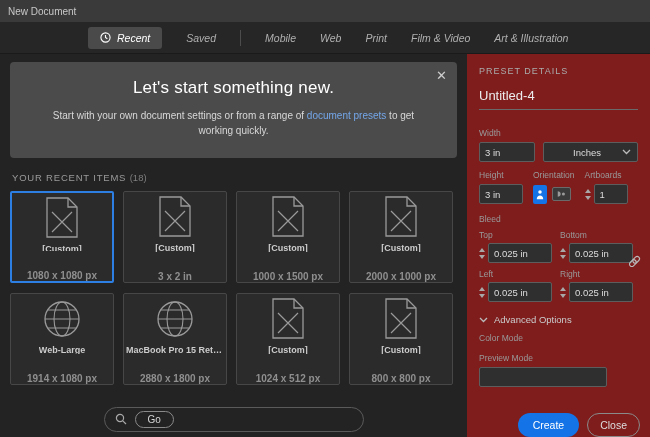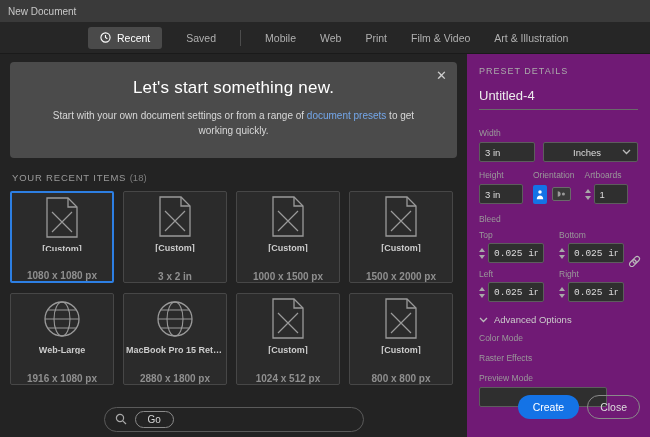--- a/index.html
+++ b/index.html
@@ -9,21 +9,21 @@
     background:#232323; color:#cccccc; position:relative;
   }
   
   .titlebar{ position:absolute; top:0; left:0; right:0; height:22px;
     background:#3a3a3a; display:flex; align-items:center; padding-left:8px;
     font-size:10px; color:#c8c8c8; }
   
   .tabbar{ position:absolute; top:22px; left:0; right:0; height:32px;
     background:#262626; display:flex; align-items:center; gap:24px;
     padding-left:88px; border-bottom:1px solid #1a1a1a; }
-  .tab{ font-size:10.5px; color:#b0b0b0; white-space:nowrap; cursor:pointer; }
+  .tab{ font-size:10.5px; color:#b0b0b0; white-space:nowrap; cursor:pointer;font-style:italic; }
   .tab.active{ background:#4a4a4a; border-radius:3px; padding:5px 12px;
     color:#ffffff; display:flex; align-items:center; gap:6px; }
   .tab-sep{ width:1px; height:16px; background:#4c4c4c; }
   
   .left{ position:absolute; top:54px; left:0; width:467px; bottom:0; background:#232323; }
   .hero{ margin:8px 10px 0 10px; height:96px; background:#4b4b4b; border-radius:4px;
     position:relative; text-align:center; padding-top:16px; }
   .hero h1{ font-size:17px; font-weight:400; color:#ffffff; letter-spacing:.2px; }
   .hero p{ font-size:10px; color:#d8d8d8; width:370px; margin:10px auto 0; line-height:1.5; }
   .hero .link{ color:#74a7ea; cursor:pointer; }
@@ -42,21 +42,21 @@
   .searchrow{ position:absolute; bottom:0; left:0; width:467px; height:36px;
     display:flex; align-items:center; justify-content:center; }
   .searchbox{ display:flex; align-items:center; gap:8px; width:260px;
     border:1px solid #5a5a5a; border-radius:13px; padding:3px 4px 3px 10px; }
   .searchbox input{ flex:1; background:transparent; border:none; outline:none;
     color:#a8a8a8; font-style:italic; font-size:10.5px; font-family:"Liberation Sans",sans-serif; }
   .go-btn{ border:1px solid #8a8a8a; border-radius:10px; background:transparent;
     color:#d5d5d5; font-size:10px; padding:2px 12px; cursor:pointer; }
   
   .right{ position:absolute; top:54px; left:467px; right:0; bottom:0;
-    background:#701a75; padding:12px 12px 0 12px; }
+    background:#7f1d1d; padding:12px 12px 0 12px; }
   .panel-head{ font-size:9px; letter-spacing:1px; color:#ababab; margin-bottom:10px; }
   .name-field{ width:100%; background:transparent; border:none; outline:none;
     border-bottom:1px solid #6a6a6a; color:#ececec; font-size:13px;
     padding:2px 0 6px; margin-bottom:10px; font-family:"Liberation Sans",sans-serif; }
   .lbl{ font-size:8.5px; color:#9a9a9a; margin:8px 0 4px; }
   .field{ background:#2f2f2f; border:1px solid #5d5d5d; border-radius:2px;
     height:20px; color:#dddddd; font-size:9.5px; padding:0 5px; outline:none;
     font-family:"Liberation Sans",sans-serif; }
   .row{ display:flex; align-items:center; gap:8px; }
   .dropdown{ background:#2f2f2f; border:1px solid #5d5d5d; border-radius:2px;
@@ -70,28 +70,28 @@
     border-right:3px solid transparent; border-bottom:4px solid #a8a8a8; }
   .arr-dn{ width:0; height:0; border-left:3px solid transparent;
     border-right:3px solid transparent; border-top:4px solid #a8a8a8; }
   .orient{ display:flex; gap:5px; align-items:center; height:20px; }
   .ori-p{ width:14px; height:19px; background:#1473e6; border-radius:2px;
     display:flex; align-items:center; justify-content:center; cursor:pointer; }
   .ori-l{ width:19px; height:14px; background:#3a3a3a; border:1px solid #6a6a6a;
     border-radius:2px; display:flex; align-items:center; justify-content:center; cursor:pointer; }
   .bleed-grid{ display:grid; grid-template-columns:1fr 1fr; gap:4px 8px; width:152px; }
   .bleed-cell .lbl{ margin:2px 0 3px; }
-  .bleed-input{ width:56px;font-family:Liberation Mono, monospace; }
+  .bleed-input{ width:64px; }
   .bleed-wrap{ position:relative; }
   .link-icon{ position:absolute; right:-4px; top:26px; cursor:pointer; }
   .adv{ display:flex; align-items:center; gap:6px; margin:12px 0 2px;
     font-size:9.5px; color:#cccccc; cursor:pointer; }
   .dd-row{ display:flex; align-items:center; gap:8px; }
   .dd-med{ width:128px; }
-  .btnrow{ position:absolute; bottom:18px; right:10px; display:flex; gap:8px; }
+  .btnrow{ position:absolute; bottom:0; right:10px; display:flex; gap:8px; }
   .create-btn{ background:#1473e6; color:#ffffff; border:none; border-radius:12px;
     padding:5px 15px; font-size:10.5px; cursor:pointer; font-family:"Liberation Sans",sans-serif; }
   .close-btn{ background:transparent; color:#dddddd; border:1px solid #8a8a8a;
     border-radius:12px; padding:5px 12px; font-size:10.5px; cursor:pointer;
     font-family:"Liberation Sans",sans-serif; }
   svg{ display:block; }
 </style>
 </head>
 <body>
 
@@ -171,33 +171,33 @@
 
     <div class="card">
       <span class="icon">
         <svg width="34" height="42" viewBox="0 0 34 42">
             <path d="M2 1 h21 l9 9 v30 H2 Z" fill="none" stroke="#9a9a9a" stroke-width="1.3"></path>
             <path d="M23 1 v9 h9" fill="none" stroke="#9a9a9a" stroke-width="1.3"></path>
             <path d="M7 15 L27 35 M27 15 L7 35" stroke="#9a9a9a" stroke-width="1.2"></path>
           </svg>
       </span>
       <div class="name">[Custom]</div>
-      <div class="dims">1500 x 2000 px</div>
+      <div class="dims">2000 x 1000 px</div>
     </div>
 
     <div class="card">
       <span class="icon">
         <svg width="40" height="40" viewBox="0 0 40 40">
             <circle cx="20" cy="20" r="17" fill="none" stroke="#9a9a9a" stroke-width="1.3"></circle>
             <ellipse cx="20" cy="20" rx="8" ry="17" fill="none" stroke="#9a9a9a" stroke-width="1.1"></ellipse>
             <path d="M3 20 h34 M6 11 h28 M6 29 h28" fill="none" stroke="#9a9a9a" stroke-width="1.1"></path>
           </svg>
       </span>
       <div class="name">Web-Large</div>
-      <div class="dims">1916 x 1080 px</div>
+      <div class="dims">1914 x 1080 px</div>
     </div>
 
     <div class="card">
       <span class="icon">
         <svg width="40" height="40" viewBox="0 0 40 40">
             <circle cx="20" cy="20" r="17" fill="none" stroke="#9a9a9a" stroke-width="1.3"></circle>
             <ellipse cx="20" cy="20" rx="8" ry="17" fill="none" stroke="#9a9a9a" stroke-width="1.1"></ellipse>
             <path d="M3 20 h34 M6 11 h28 M6 29 h28" fill="none" stroke="#9a9a9a" stroke-width="1.1"></path>
           </svg>
       </span>
@@ -356,21 +356,20 @@
     <span>
       <svg width="9" height="6" viewBox="0 0 9 6">
           <polyline points="1,1 4.5,4.5 8,1" fill="none" stroke="#bbbbbb" stroke-width="1.3"></polyline>
         </svg>
     </span>
     <span>Advanced Options</span>
   </div>
 
   <div class="lbl">Color Mode</div>
 
-  <div class="lbl" style="margin-top:10px">Raster Effects</div>
 
   <div class="lbl" style="margin-top:10px">Preview Mode</div>
   <div class="dropdown dd-med">
     
     
   </div>
 
   <div class="btnrow">
     <button class="create-btn">Create</button>
     <button class="close-btn">Close</button>

